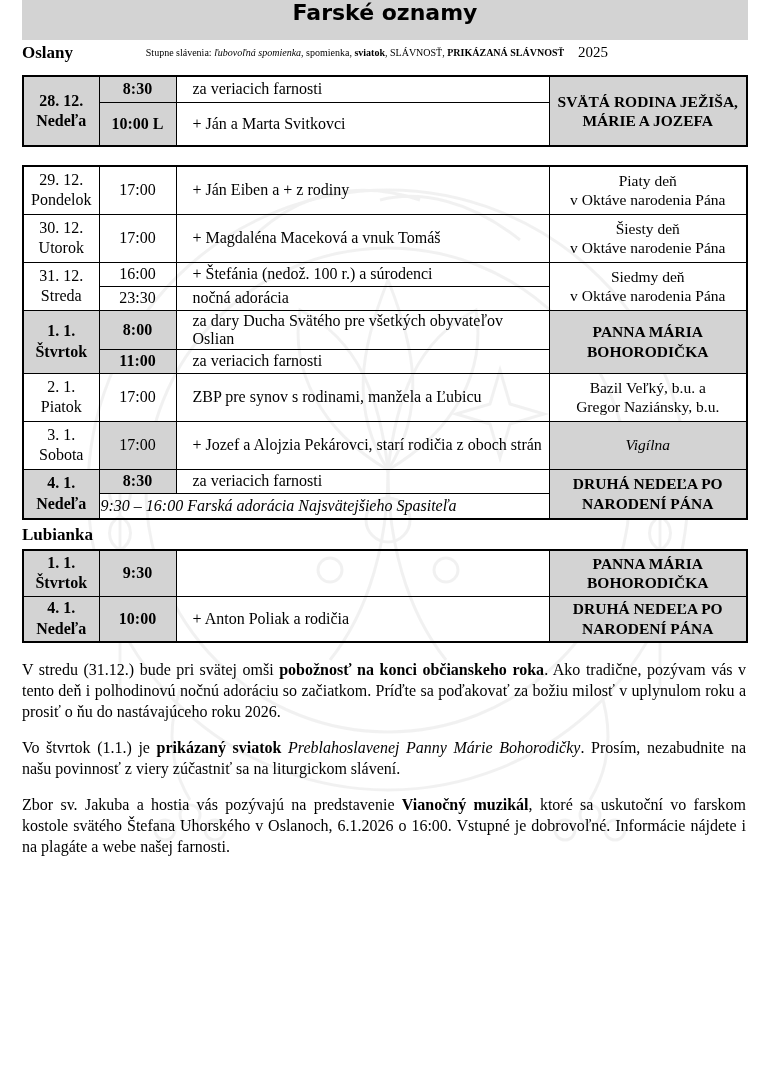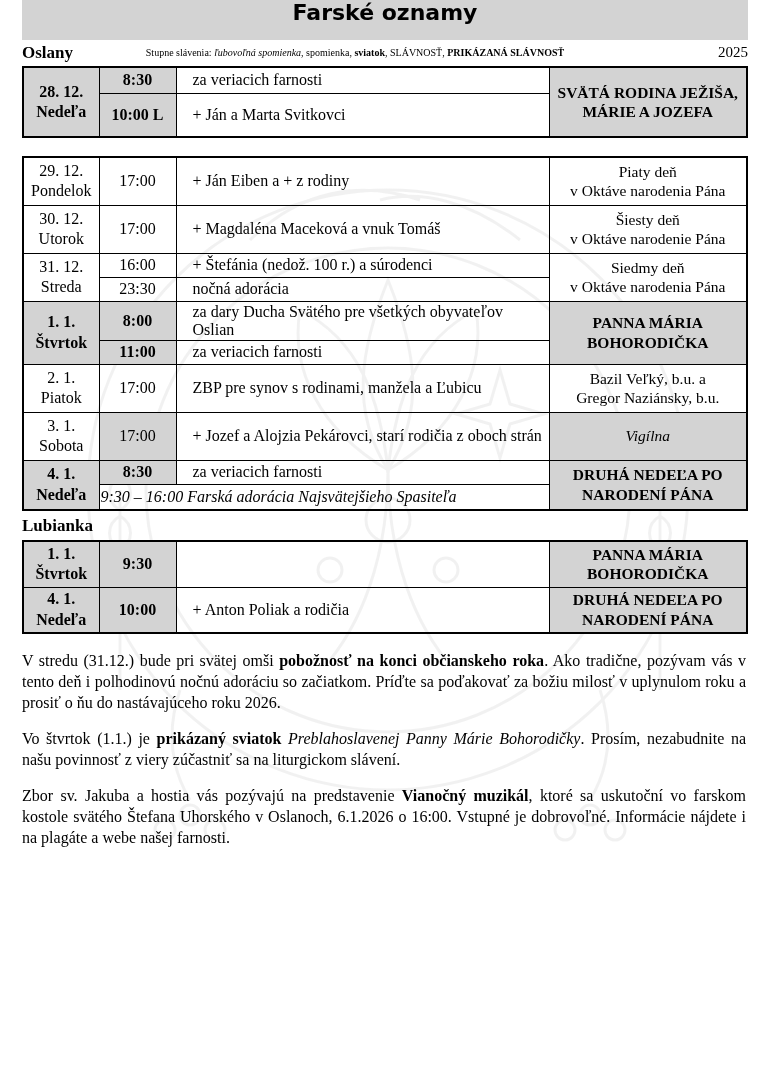--- a/index.html
+++ b/index.html
@@ -12,26 +12,26 @@
   
   .watermark{position:absolute;left:0;top:70px;z-index:0;opacity:.55;pointer-events:none;}
   .content{position:relative;z-index:1;}
   
   .title-bar{
     margin:0 20px 0 22px;height:40px;line-height:26px;
     background:var(--cell-gray,#d3d3d3);text-align:center;
     font-family:"DejaVu Sans", sans-serif;font-weight:bold;font-size:22px;
   }
   .meta-row{
-    margin:3px 20px 4px 22px;height:19px;
+    margin:3px 20px 13px 22px;height:19px;
     display:flex;align-items:center;
   }
   .meta-left{width:110px;font-weight:bold;font-size:17px;}
   .meta-center{flex:1;text-align:center;font-size:10px;white-space:nowrap;}
-  .meta-right{width:170px;text-align:right;font-size:15px;}
+  .meta-right{width:170px;text-align:left;font-size:15px;}
   
   table.sched{
     border-collapse:collapse;table-layout:fixed;
     margin-left:22px;width:724px;
     border:2px solid #000;
     font-size:16px;
   }
   table.sched td{border:1px solid #000;vertical-align:middle;overflow:hidden;}
   col.c-date{width:76px;} col.c-time{width:77px;} col.c-desc{width:373px;} col.c-feast{width:198px;}
   td.date,td.time,td.feast{text-align:center;}

